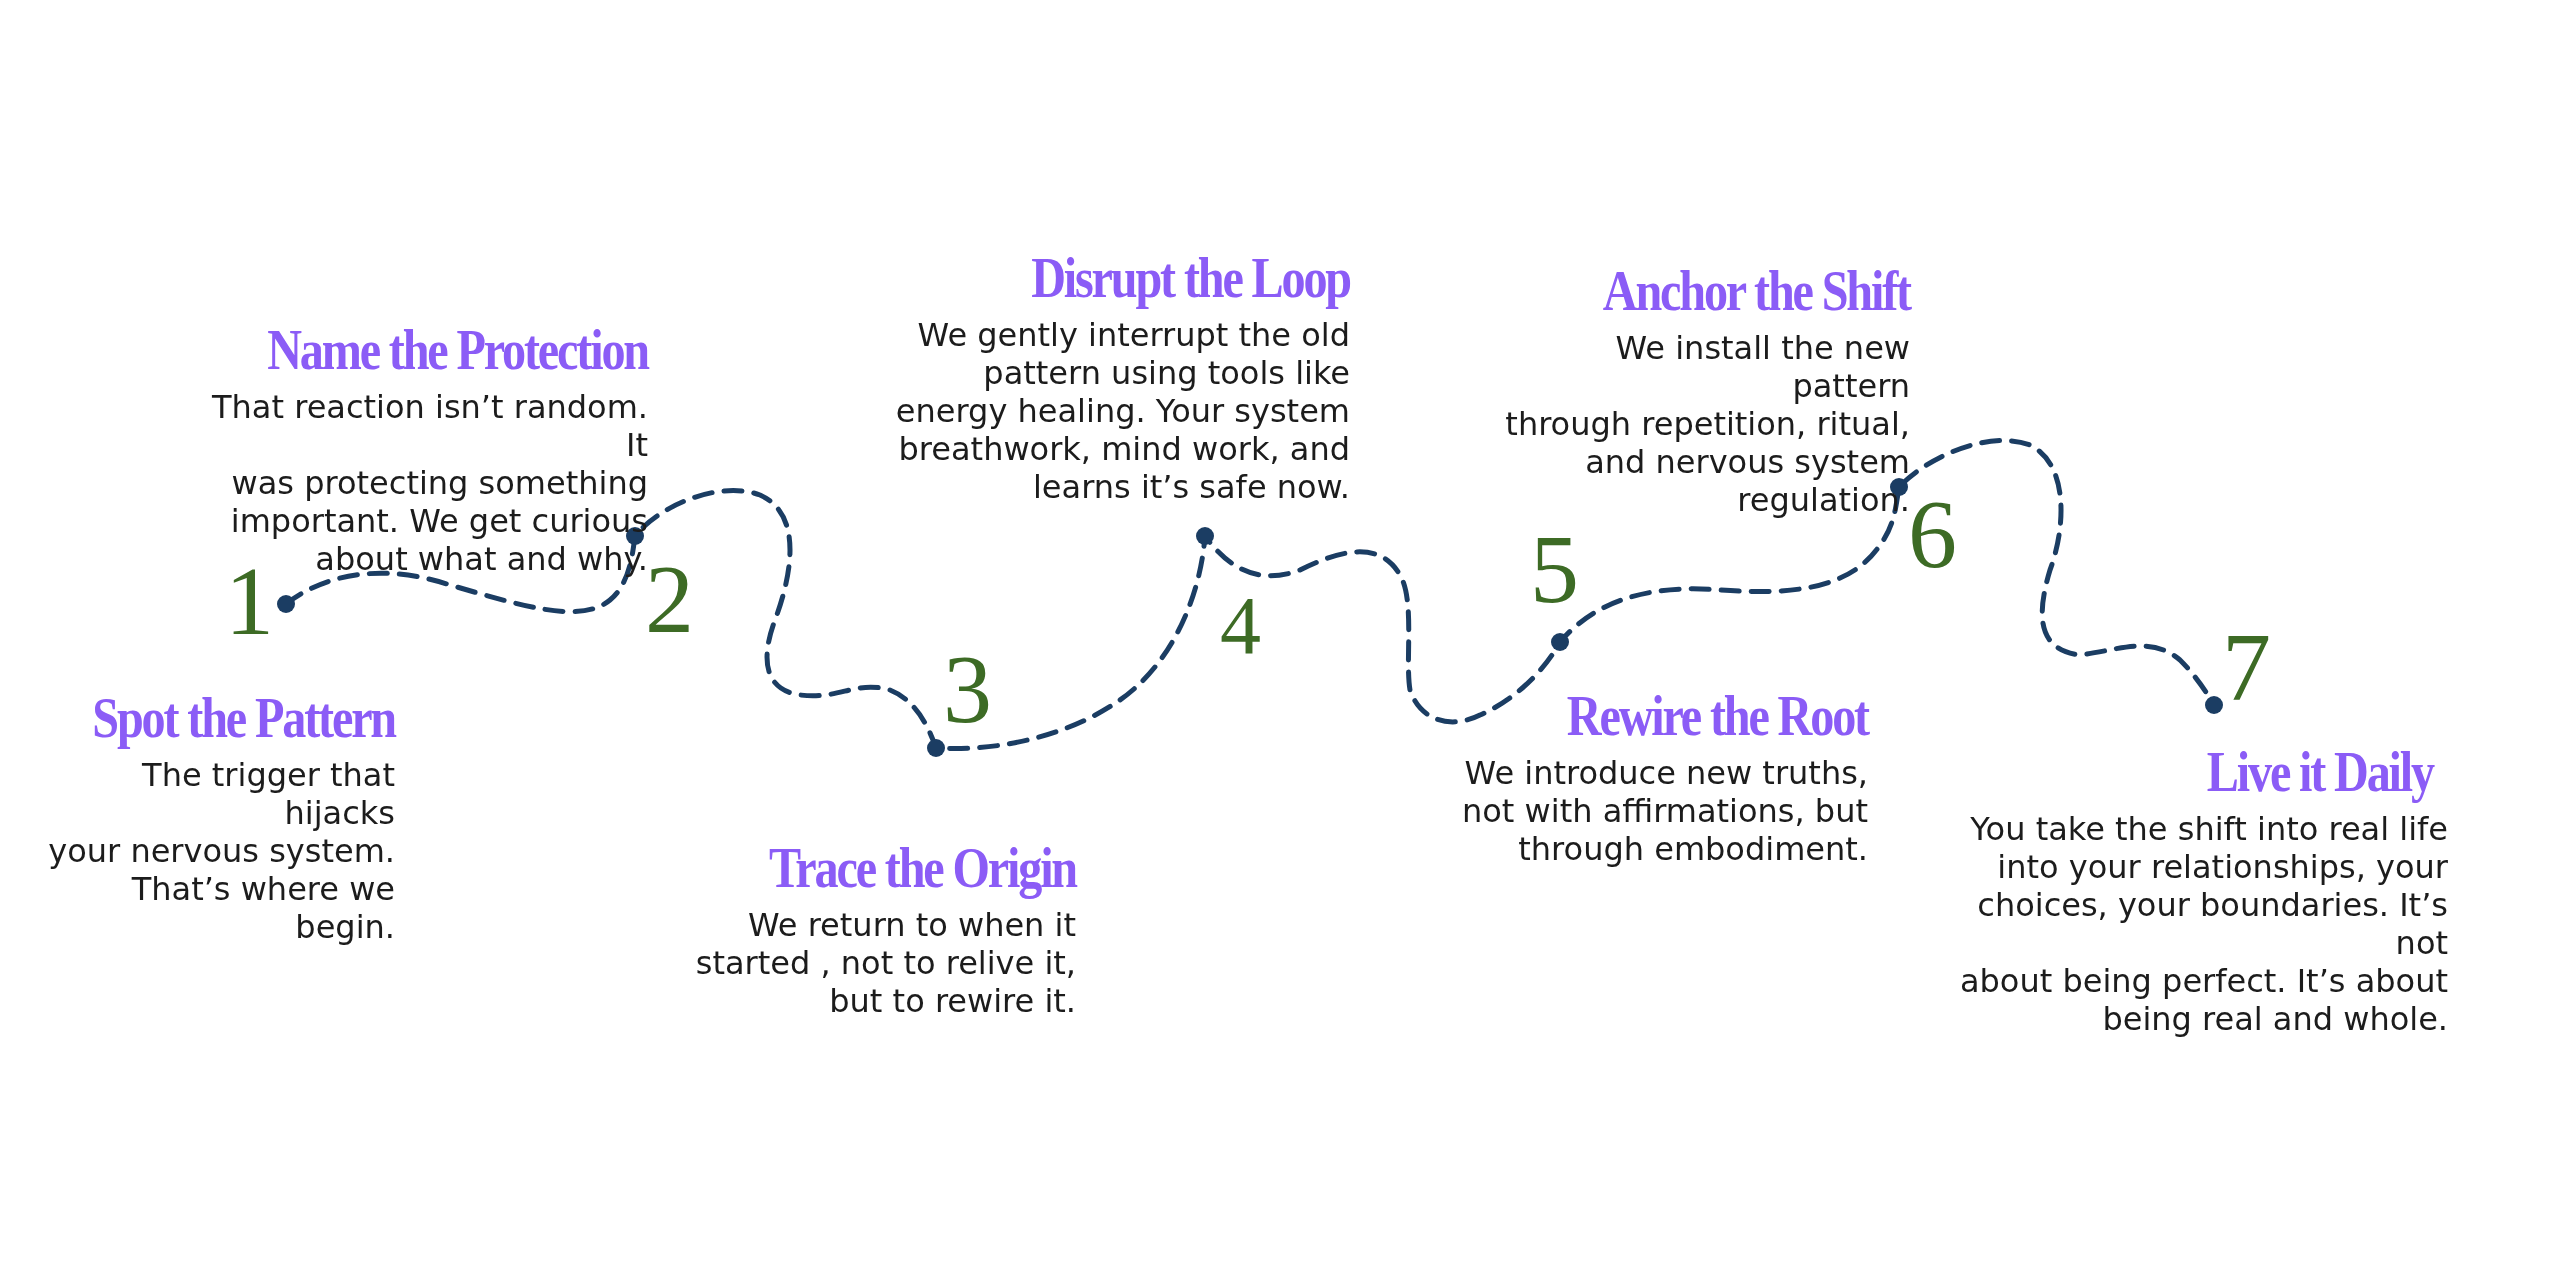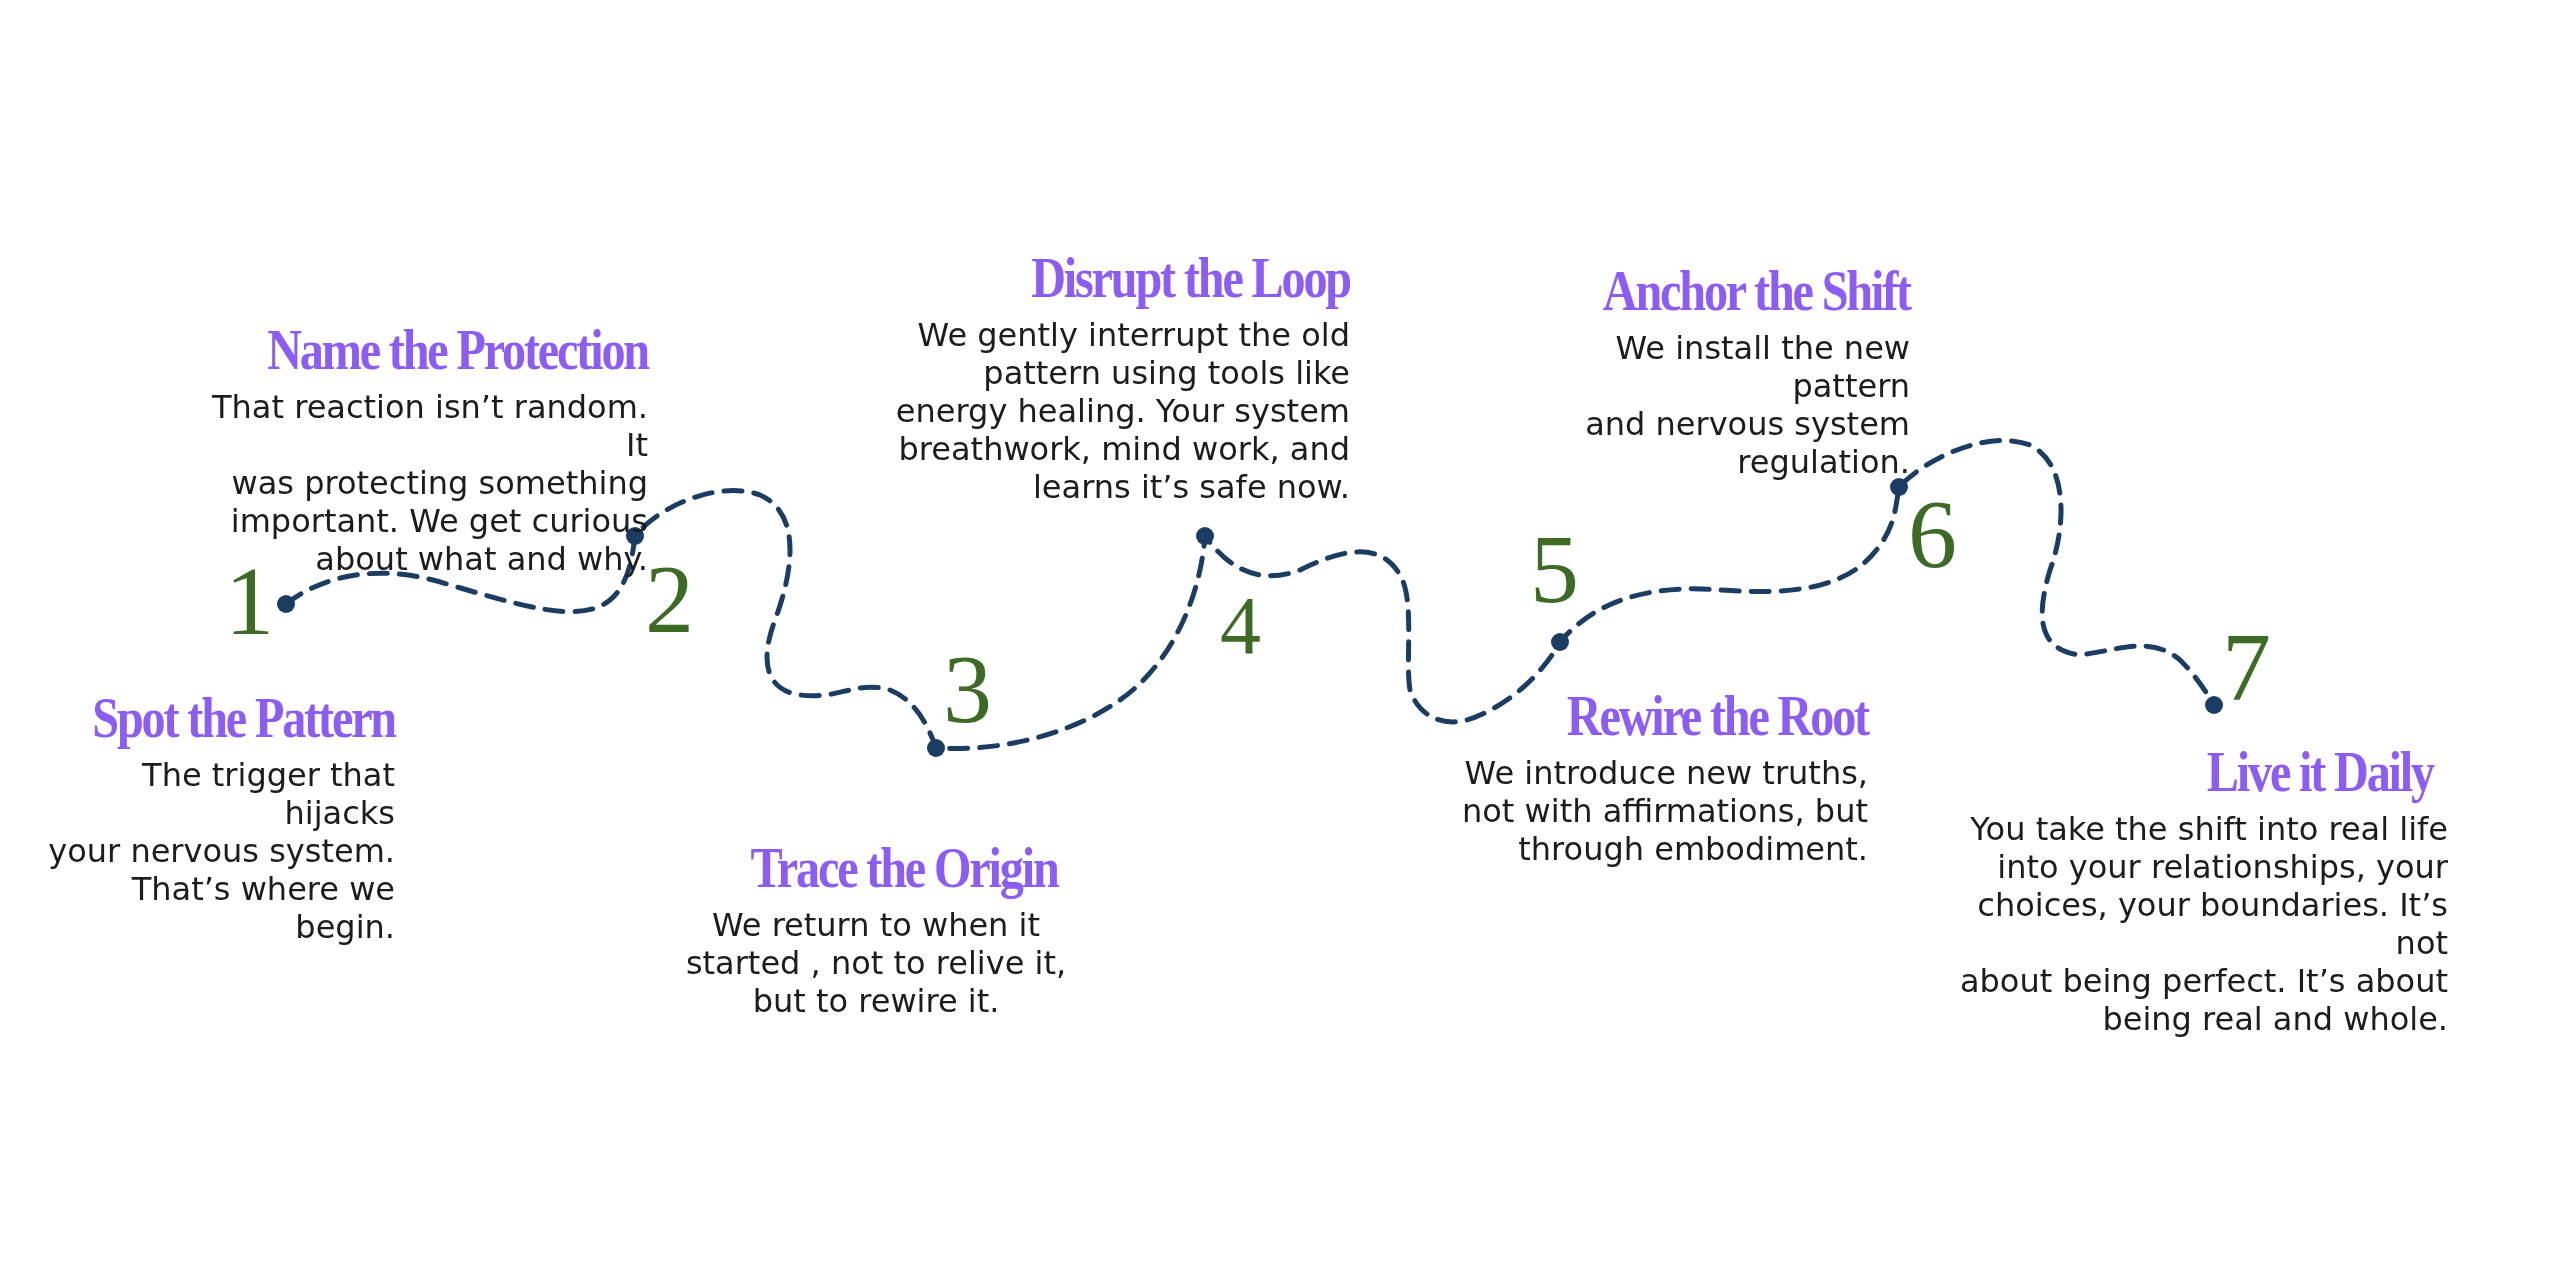--- a/index.html
+++ b/index.html
@@ -49,21 +49,21 @@
 </div>
 <div class="step" style="right:1912px;top:322px;width:460px;">
   <div class="title">Name  the Protection</div>
   <div class="desc">
       <div>That reaction isn’t random. It</div>
       <div>was protecting something</div>
       <div>important. We get curious</div>
       <div>about what and why.</div>
     </div>
 </div>
-<div class="step" style="right:1484px;top:840px;width:400px;text-align:center;">
+<div class="step" style="right:1484px;top:840px;width:400px;">
   <div class="title">Trace the Origin</div>
   <div class="desc">
       <div>We return to when it</div>
       <div>started , not to relive it,</div>
       <div>but to rewire it.</div>
     </div>
 </div>
 <div class="step" style="right:1210px;top:250px;width:460px;">
   <div class="title">Disrupt the Loop</div>
   <div class="desc">
@@ -79,20 +79,21 @@
   <div class="desc">
       <div>We introduce new truths,</div>
       <div>not with affirmations, but</div>
       <div>through embodiment.</div>
     </div>
 </div>
 <div class="step" style="right:650px;top:263px;width:420px;">
   <div class="title">Anchor the Shift</div>
   <div class="desc">
       <div>We install the new pattern</div>
+      <div>through repetition, ritual,</div>
       <div>and nervous system</div>
       <div>regulation.</div>
     </div>
 </div>
 <div class="step" style="right:112px;top:744px;width:500px;">
   <div class="title" style="margin-right:15px;">Live it Daily</div>
   <div class="desc">
       <div>You take the shift into real life</div>
       <div>into your relationships, your</div>
       <div>choices, your boundaries. It’s not</div>

